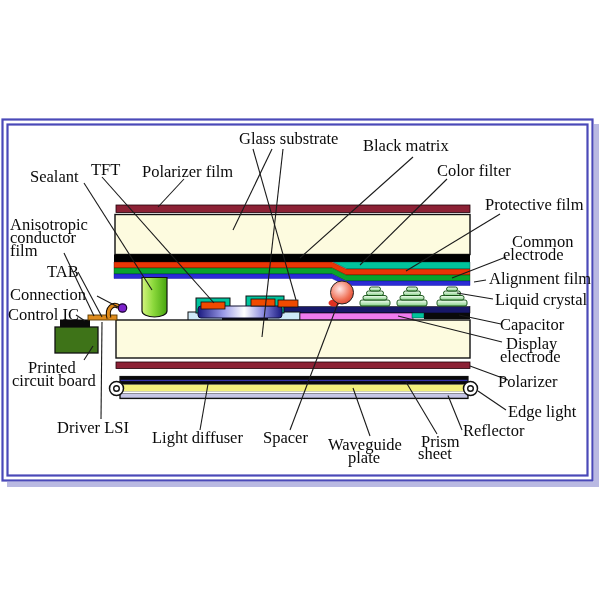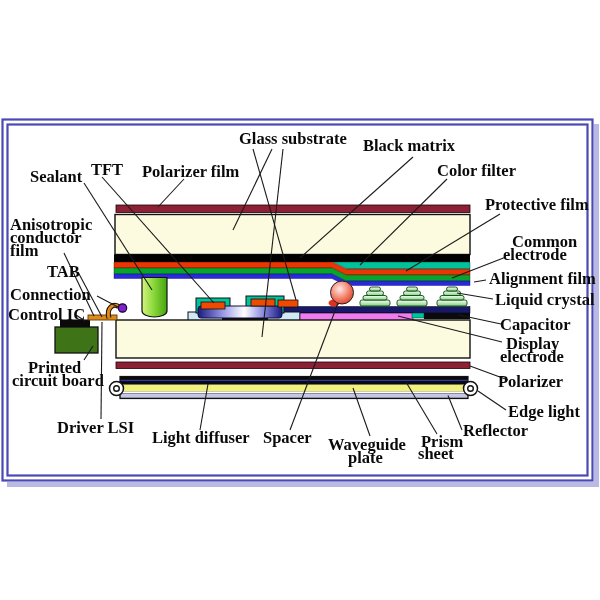--- a/index.html
+++ b/index.html
@@ -1,16 +1,16 @@
 <!DOCTYPE html>
 <html><head>
 <meta charset="utf-8">
 <style>
   html,body { margin:0; padding:0; background:#ffffff; }
-  .stage { width:600px; height:600px; position:relative; background:#ffffff;font-weight:bold; }
+  .stage { width:600px; height:600px; position:relative; background:#ffffff; }
   .lbl { font-family:"Liberation Serif", serif; font-size:16.5px; fill:#0a0a0a; }
   .leader { stroke:#1a1a1a; stroke-width:1.1; fill:none; }
 </style>
 </head>
 <body>
 
 <div class="stage">
 <svg width="600" height="600" viewBox="0 0 600 600" xmlns="http://www.w3.org/2000/svg">
   <defs>
     <linearGradient id="sealGrad" x1="0" y1="0" x2="1" y2="0">

